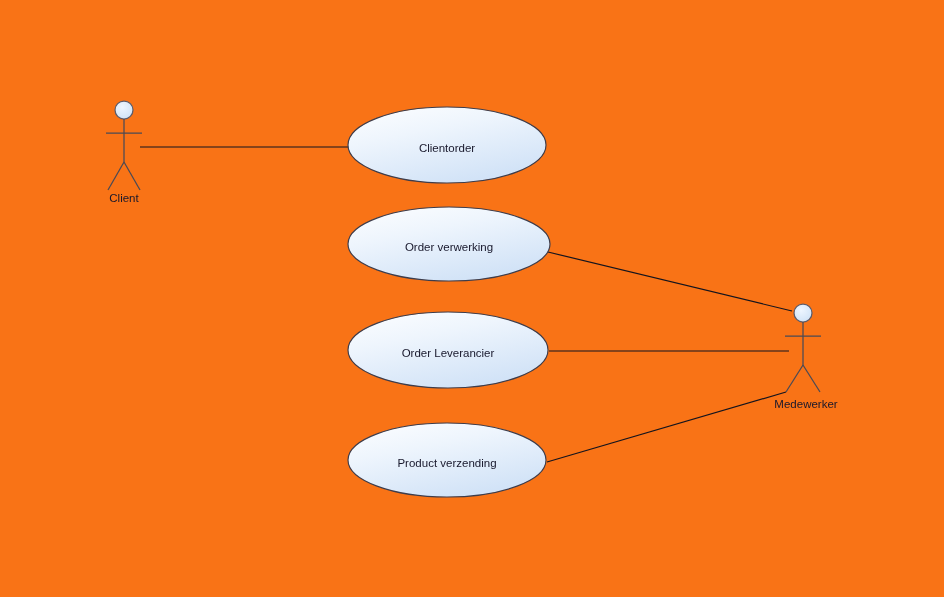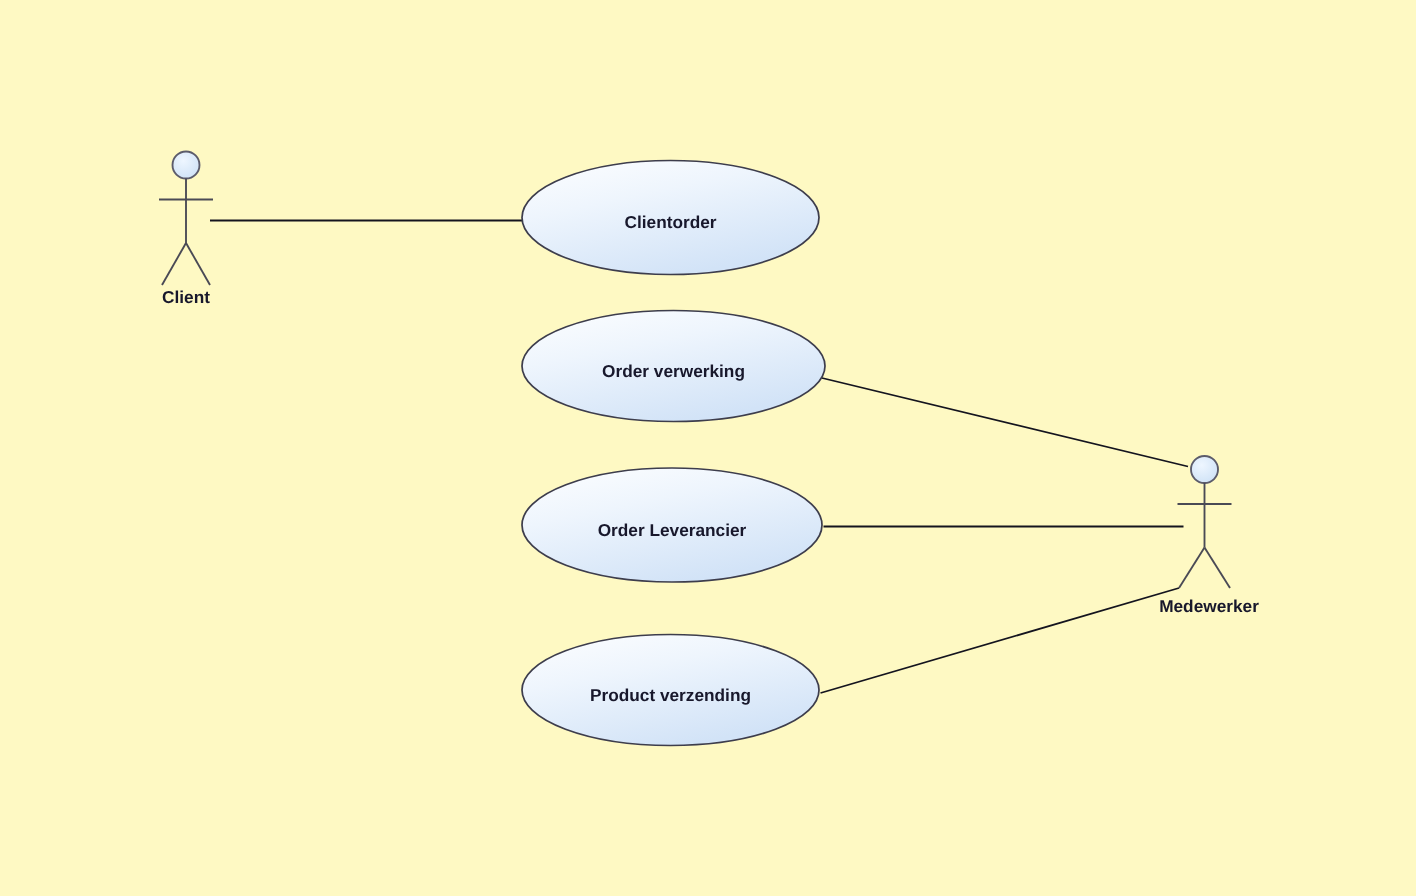--- a/index.html
+++ b/index.html
@@ -10,22 +10,21 @@
   body {
     width: 944px;
     height: 597px;
     font-family: "Liberation Sans", sans-serif;
     overflow: hidden;
   }
   #diagram-canvas {
     position: relative;
     width: 944px;
     height: 597px;
-    background: #fef9c3;
-    font-weight: bold;
+    background: #f97316;
   }
   #diagram-svg {
     position: absolute;
     top: 0;
     left: 0;
     width: 944px;
     height: 597px;
   }
   .uc-label {
     font-family: "Liberation Sans", sans-serif;

